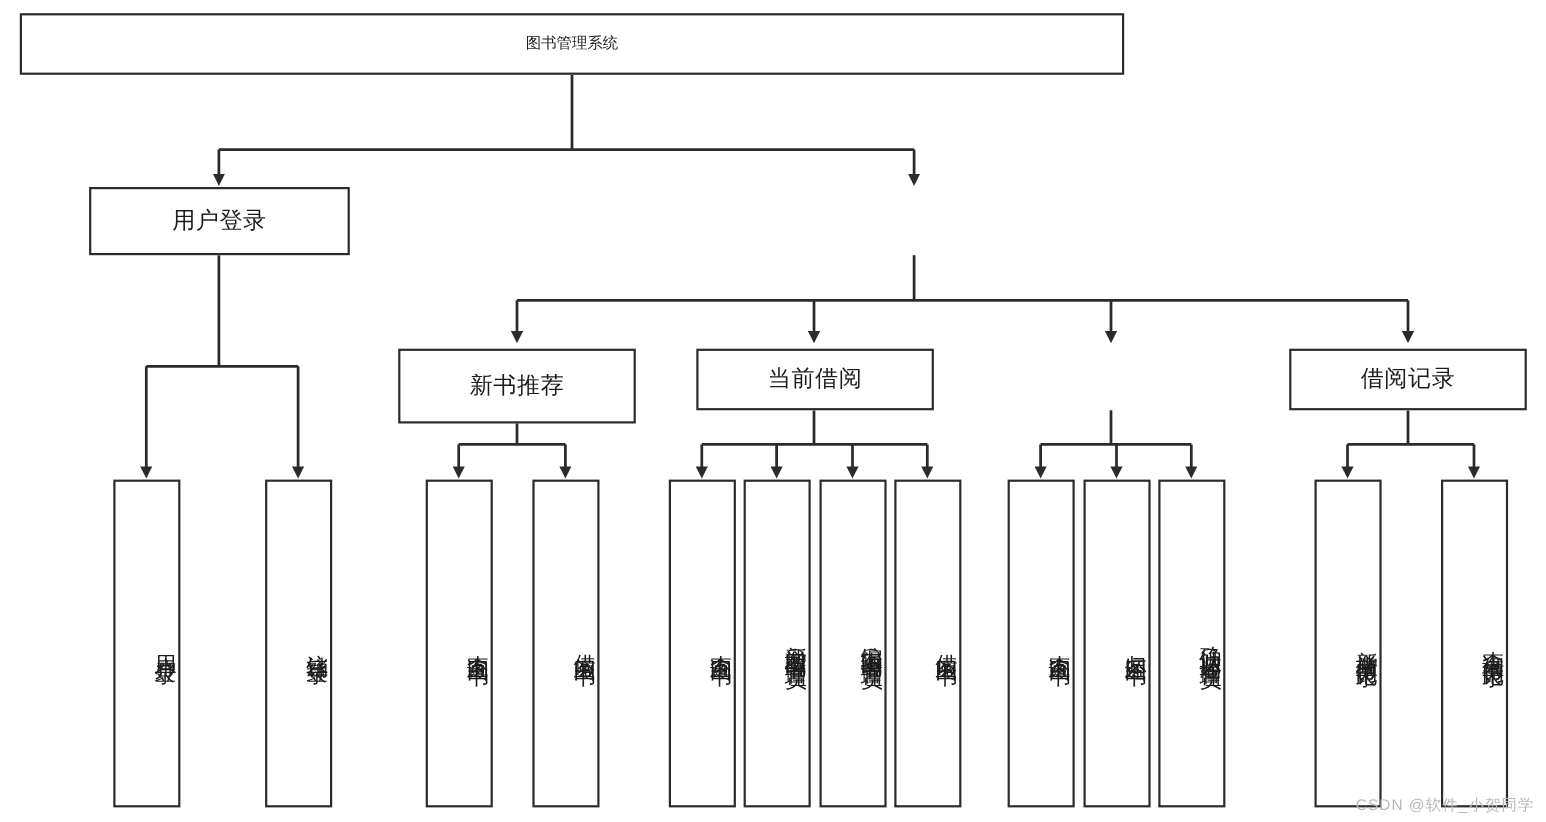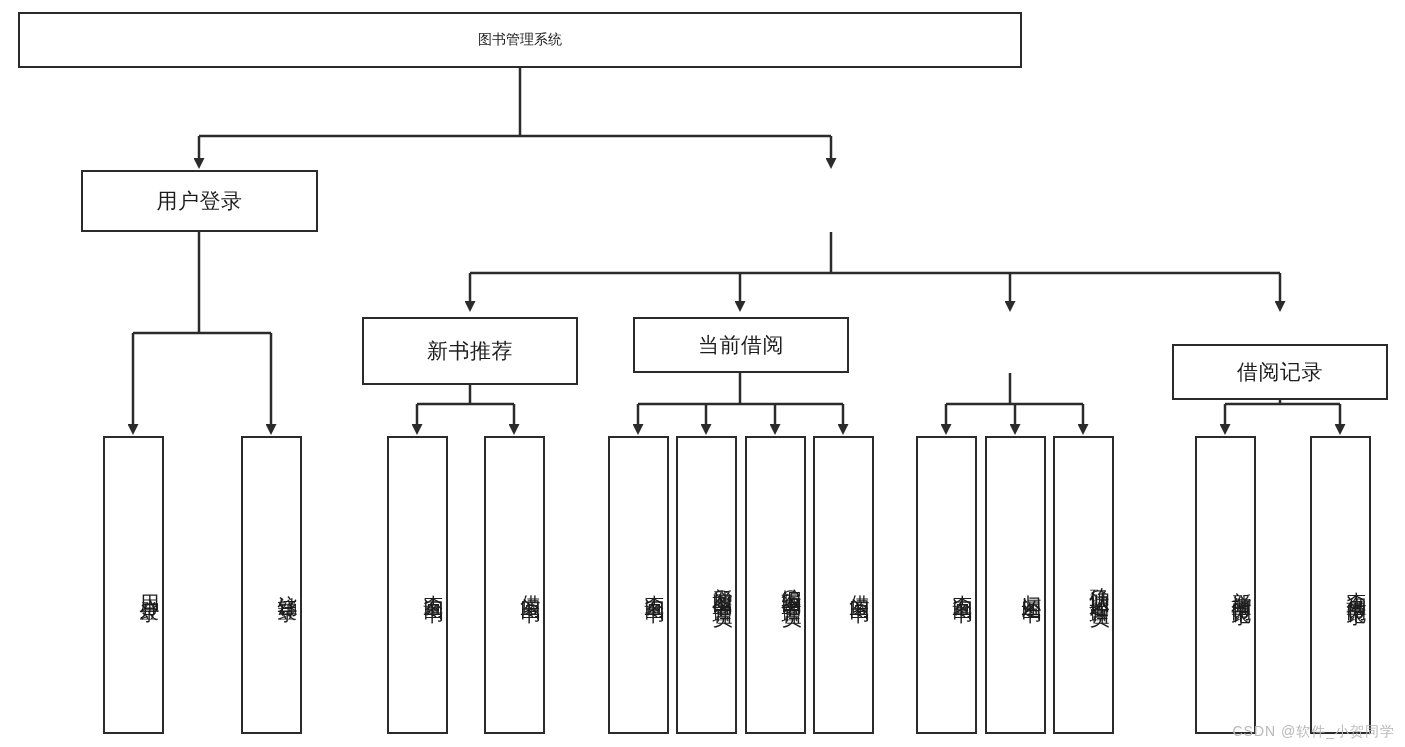--- a/index.html
+++ b/index.html
@@ -132,21 +132,21 @@
   <div class="node h" style="left:81px; top:170px; width:237px; height:62px;">
     <span>用户登录</span>
   </div>
 
   <div class="node h" style="left:362px; top:317px; width:216px; height:68px;">
     <span>新书推荐</span>
   </div>
   <div class="node h" style="left:633px; top:317px; width:216px; height:56px;">
     <span>当前借阅</span>
   </div>
-  <div class="node h" style="left:1172px; top:317px; width:216px; height:56px;margin-top:27px;">
+  <div class="node h" style="left:1172px; top:317px; width:216px; height:56px;">
     <span>借阅记录</span>
   </div>
 
   <div class="node v" style="left:103px; top:436px; width:61px; height:298px;">
     <span class="vtext">用户登录</span>
   </div>
   <div class="node v" style="left:241px; top:436px; width:61px; height:298px;">
     <span class="vtext">注销登录</span>
   </div>
 

